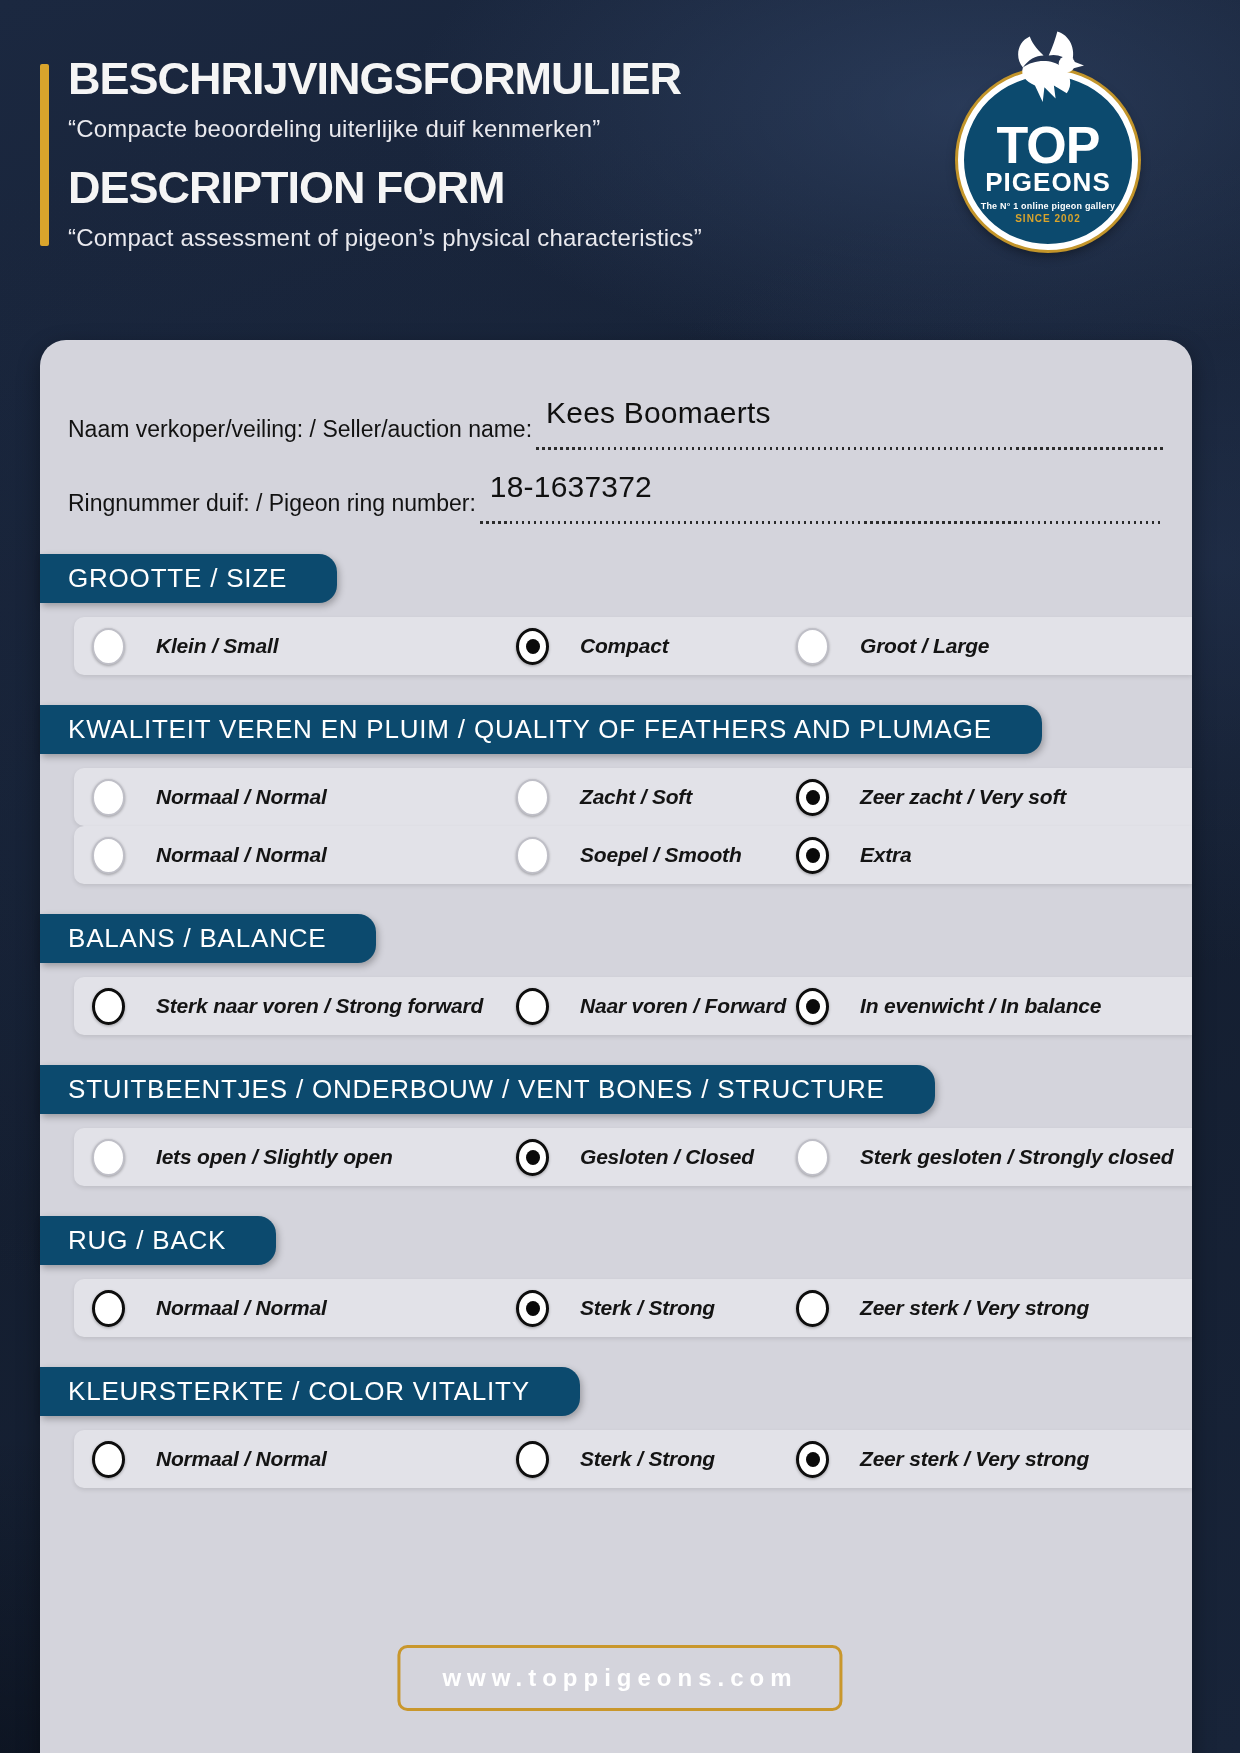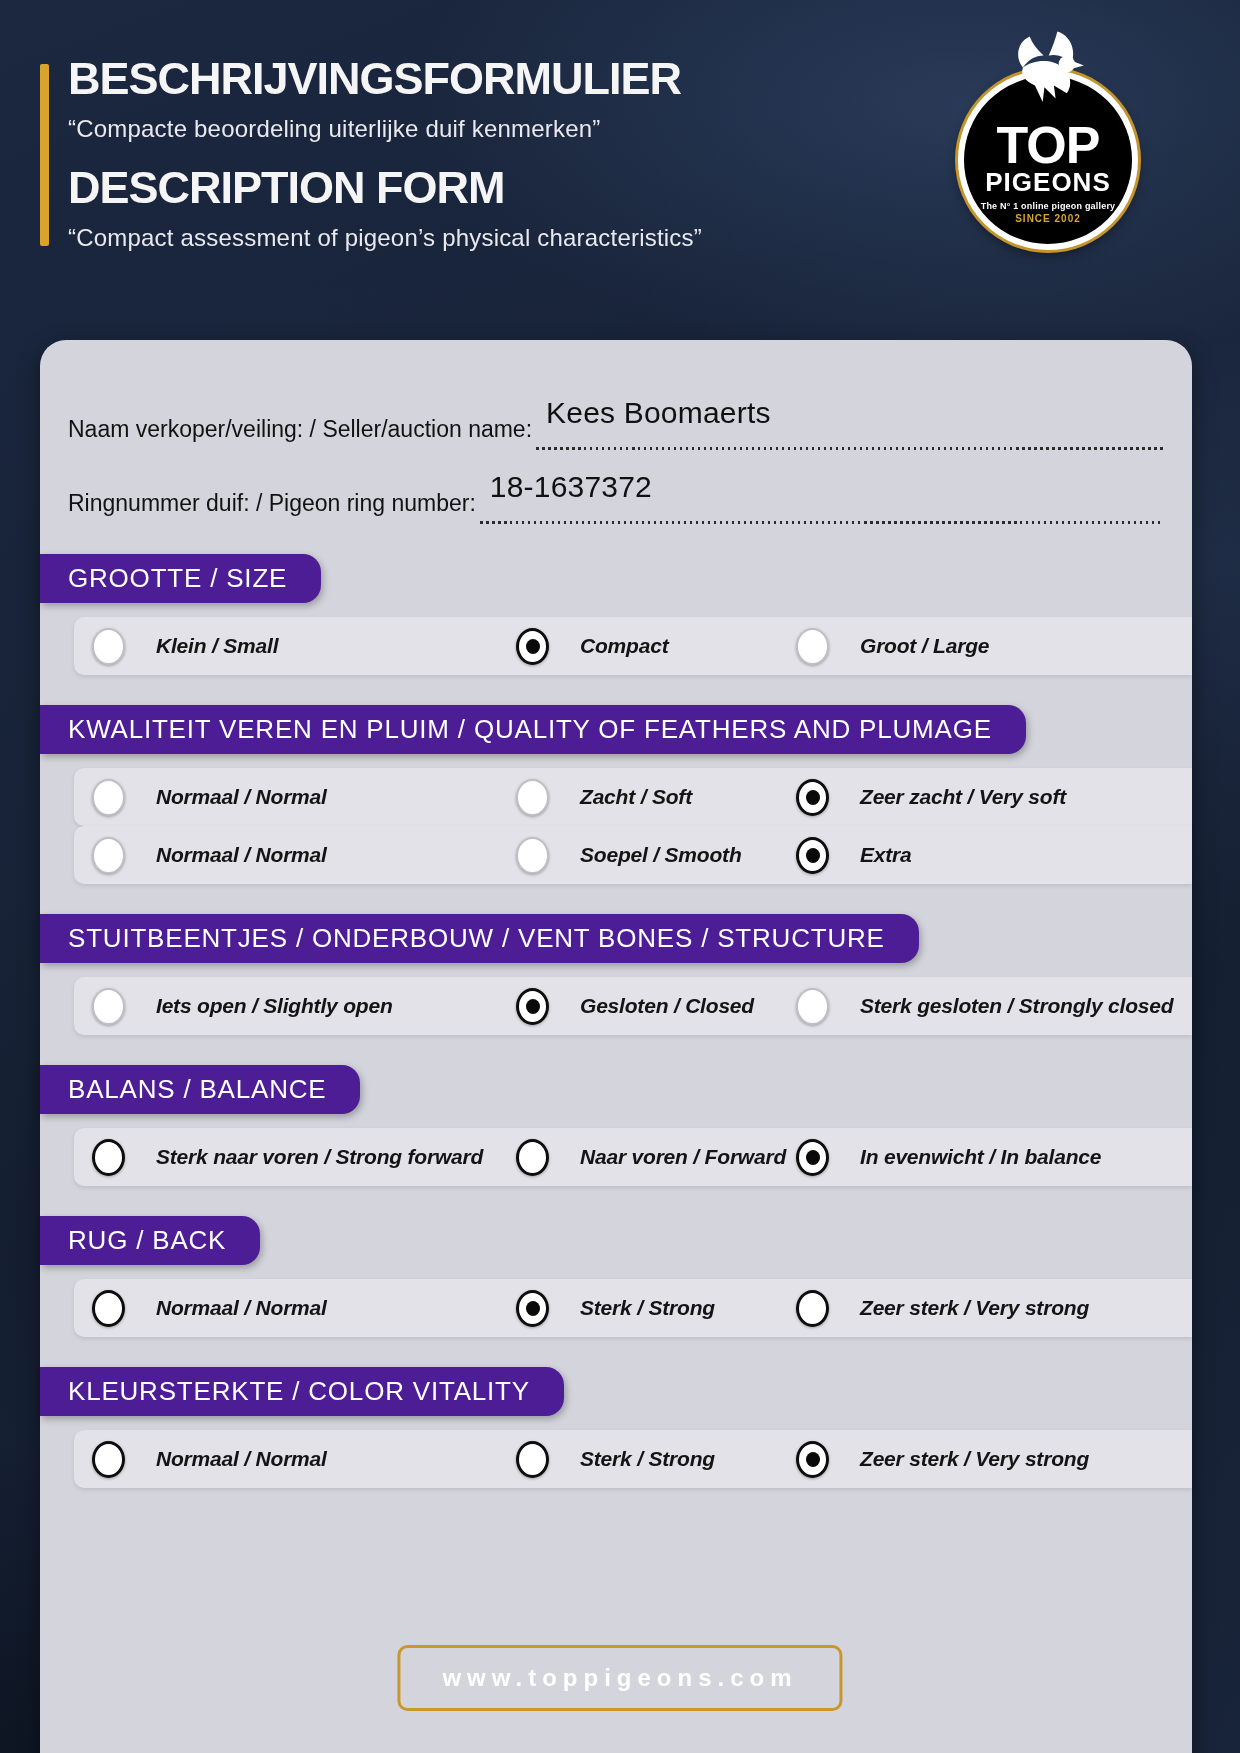--- a/index.html
+++ b/index.html
@@ -16,21 +16,21 @@
   
   .header{position:absolute;left:0;top:0;width:100%;height:300px;}
   .gold-bar{position:absolute;left:40px;top:64px;width:9px;height:182px;background:#d9a42c;border-radius:2px;}
   .titles{position:absolute;left:68px;top:56px;color:#fff;}
   .title-main{font-size:45px;font-weight:800;letter-spacing:-1px;line-height:1;margin:0 0 14px 0;color:#f5f5f5;}
   .title-sub{font-size:24px;margin:0 0 22px 0;color:#e9e9ee;letter-spacing:.2px;}
   
   .logo{position:absolute;left:952px;top:40px;width:210px;height:225px;}
   .logo-circle{
     position:absolute;left:6px;top:30px;width:168px;height:168px;border-radius:50%;
-    background:#000000;border:6px solid #fff;
+    background:#0c4a6e;border:6px solid #fff;
     box-shadow:0 0 0 3px #c3952a, 0 5px 12px rgba(0,0,0,.45);
     display:flex;flex-direction:column;align-items:center;justify-content:center;
     color:#fff;text-align:center;
   }
   .logo-top{font-size:52px;font-weight:800;line-height:.9;letter-spacing:-1px;margin-top:26px;}
   .logo-pigeons{font-size:26px;font-weight:800;letter-spacing:1px;line-height:1.05;}
   .logo-tagline{font-size:9px;font-weight:700;margin-top:4px;letter-spacing:.2px;}
   .logo-since{font-size:10px;font-weight:800;color:#d9a42c;letter-spacing:1px;margin-top:2px;}
   .logo-bird{position:absolute;left:44px;top:-12px;width:102px;height:86px;z-index:3;}
   
@@ -40,22 +40,22 @@
     box-shadow:0 8px 22px rgba(0,0,0,.38);
   }
   .field{display:flex;align-items:flex-end;margin:0 28px 28px 28px;}
   .field-label{font-size:23px;color:#121212;white-space:nowrap;line-height:1.2;padding-bottom:6px;}
   .field-line{position:relative;flex:1;height:46px;margin-left:4px;}
   .field-line::after{content:"";position:absolute;left:0;right:0;bottom:0;height:3px;
     background-image:repeating-linear-gradient(90deg,#2b2b2b 0 2.5px,transparent 2.5px 6px);}
   .field-value{position:absolute;left:10px;bottom:20px;font-size:30px;color:#101010;letter-spacing:.2px;white-space:nowrap;}
   
   .pill{
-    display:table;background:#4c1d95;color:#fff;font-size:26px;letter-spacing:.8px;
-    padding:11px 34px 12px 28px;border-radius:0 18px 18px 0;
+    display:table;background:#0c4a6e;color:#fff;font-size:26px;letter-spacing:.8px;
+    padding:11px 50px 12px 28px;border-radius:0 18px 18px 0;
     margin:30px 0 14px 0;line-height:1;box-shadow:2px 3px 7px rgba(0,0,0,.28);
     white-space:nowrap;
   }
   .strip{
     margin-left:34px;height:58px;background:#e2e2e8;border-radius:10px 0 0 10px;
     display:grid;grid-template-columns:424px 280px auto;align-items:center;padding-left:18px;
     box-shadow:0 2px 4px rgba(0,0,0,.10);
   }
   .option{display:flex;align-items:center;gap:31px;cursor:pointer;min-width:0;font-style:italic;}
   .radio{
@@ -183,42 +183,20 @@
   <label class="option selected">
     <span class="radio">
               <span class="dot"></span>
             </span>
     <span class="option-label">Extra</span>
   </label>
 </div>
   </section>
 
   <section>
-    <div class="pill">STUITBEENTJES / ONDERBOUW / VENT BONES / STRUCTURE</div>
-    <div class="strip">
-  <label class="option">
-    <span class="radio"></span>
-    <span class="option-label">Iets open / Slightly open</span>
-  </label>
-
-  <label class="option selected">
-    <span class="radio">
-              <span class="dot"></span>
-            </span>
-    <span class="option-label">Gesloten / Closed</span>
-  </label>
-
-  <label class="option">
-    <span class="radio"></span>
-    <span class="option-label">Sterk gesloten / Strongly closed</span>
-  </label>
-</div>
-  </section>
-
-  <section>
     <div class="pill">BALANS / BALANCE</div>
     <div class="strip dark">
   <label class="option">
     <span class="radio"></span>
     <span class="option-label">Sterk naar voren / Strong forward</span>
   </label>
 
   <label class="option">
     <span class="radio"></span>
     <span class="option-label">Naar voren / Forward</span>
@@ -227,20 +205,42 @@
   <label class="option selected">
     <span class="radio">
               <span class="dot"></span>
             </span>
     <span class="option-label">In evenwicht / In balance</span>
   </label>
 </div>
   </section>
 
   <section>
+    <div class="pill">STUITBEENTJES / ONDERBOUW / VENT BONES / STRUCTURE</div>
+    <div class="strip">
+  <label class="option">
+    <span class="radio"></span>
+    <span class="option-label">Iets open / Slightly open</span>
+  </label>
+
+  <label class="option selected">
+    <span class="radio">
+              <span class="dot"></span>
+            </span>
+    <span class="option-label">Gesloten / Closed</span>
+  </label>
+
+  <label class="option">
+    <span class="radio"></span>
+    <span class="option-label">Sterk gesloten / Strongly closed</span>
+  </label>
+</div>
+  </section>
+
+  <section>
     <div class="pill">RUG / BACK</div>
     <div class="strip dark">
   <label class="option">
     <span class="radio"></span>
     <span class="option-label">Normaal / Normal</span>
   </label>
 
   <label class="option selected">
     <span class="radio">
               <span class="dot"></span>

